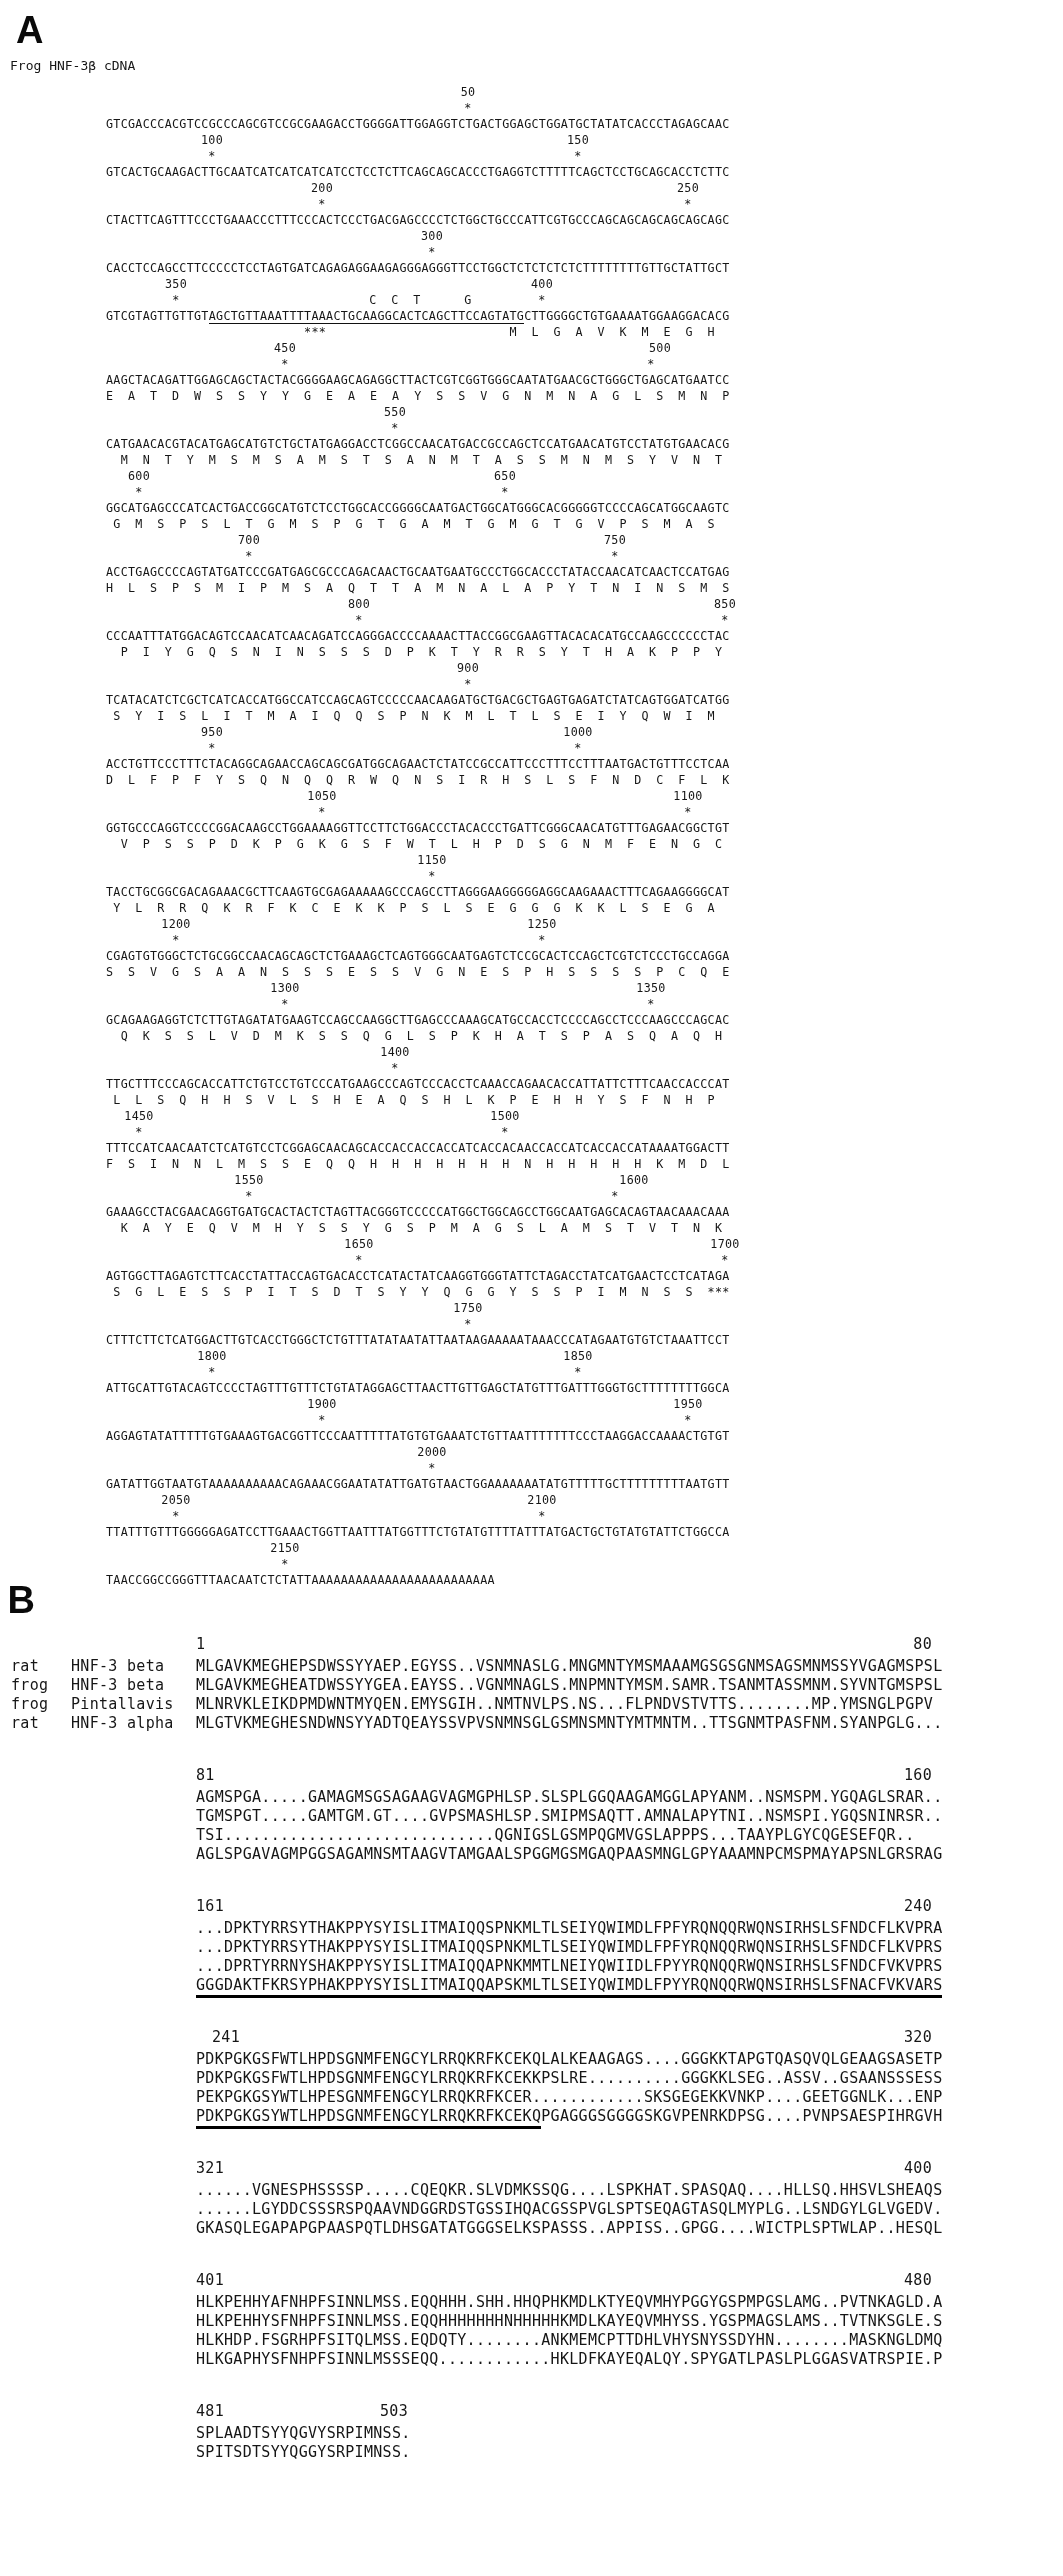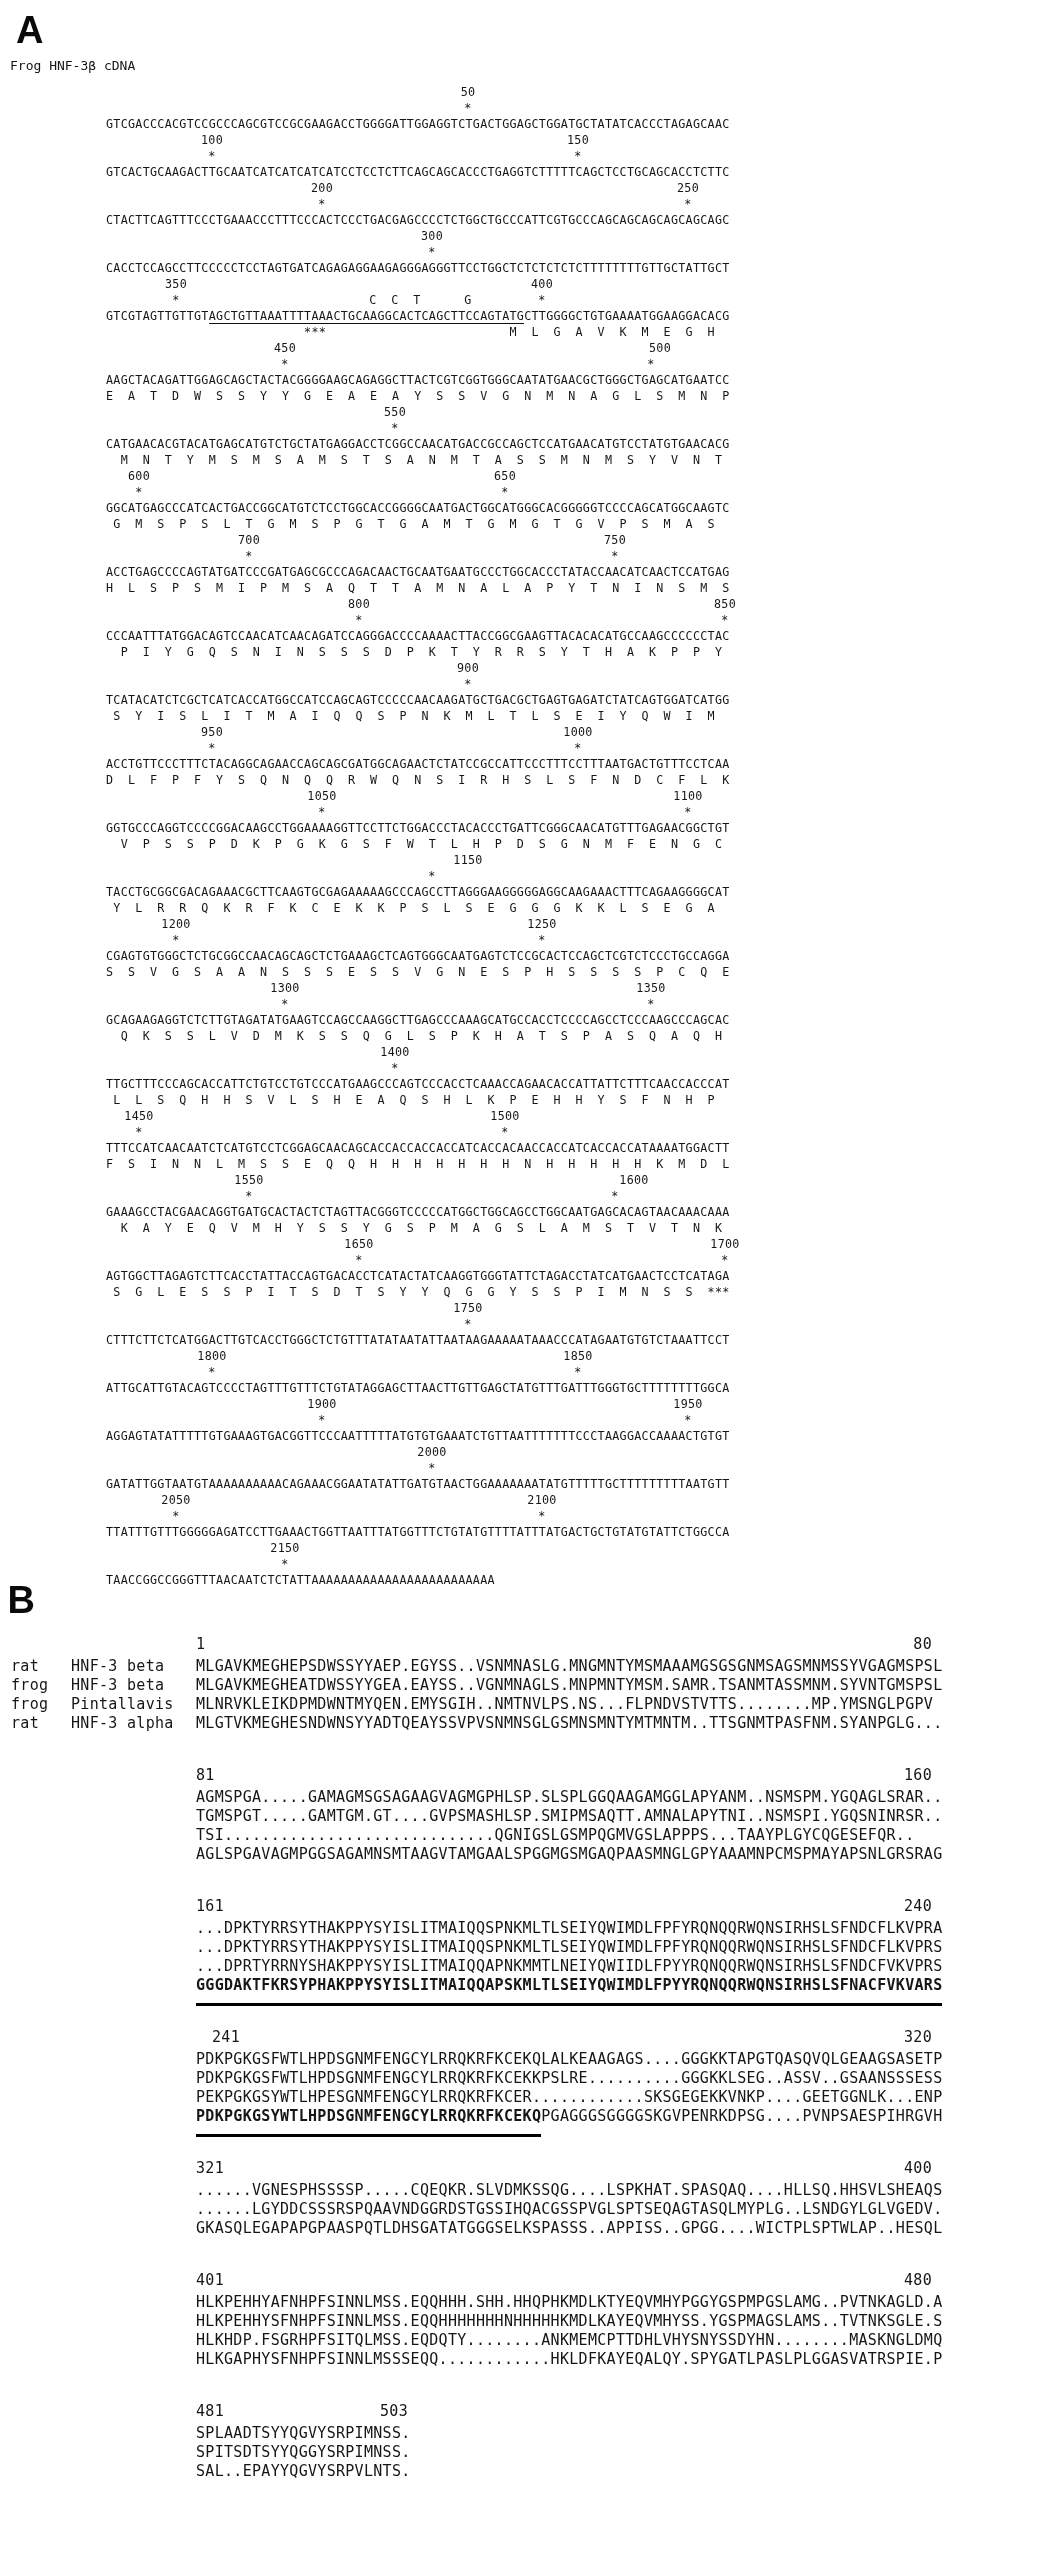--- a/index.html
+++ b/index.html
@@ -10,21 +10,21 @@
   .fig-title{position:absolute;left:10px;top:58px;font-family:"DejaVu Sans Mono",monospace;font-size:13px;white-space:pre;}
   #seqA{position:absolute;left:106px;top:84px;font-family:"DejaVu Sans Mono",monospace;font-size:11.7px;letter-spacing:0.3px;}
   #seqB{position:absolute;left:196px;top:1636px;font-family:"DejaVu Sans Mono",monospace;font-size:15px;letter-spacing:0.3px;}
   .arow{position:relative;height:16px;line-height:16px;white-space:pre;}
   .brow{position:relative;height:19px;line-height:19px;white-space:pre;}
   .bnumrow{position:relative;height:21px;line-height:17.3px;white-space:pre;}
   .abs{position:absolute;top:0;white-space:pre;}
   .ctr{transform:translateX(-50%);}
   .rgt{transform:translateX(-100%);}
   .ul{border-bottom:1.9px solid #111;padding-bottom:0px;}
-  .ulheavy{border-bottom:3.1px solid #000;padding-bottom:9px;font-weight:bold;}
+  .ulheavy{border-bottom:3.1px solid #000;padding-bottom:1px;}
   .bblock{margin-bottom:34px;}
   .namecol{position:absolute;top:0;white-space:pre;}
 </style>
 </head>
 <body>
 
 <div id="page">
   <div id="labelA" class="panel-label">A</div>
   <div class="fig-title">Frog HNF-3β cDNA</div>
   <div id="seqA">
@@ -96,21 +96,21 @@
         <div class="arow">ACCTGTTCCCTTTCTACAGGCAGAACCAGCAGCGATGGCAGAACTCTATCCGCCATTCCCTTTCCTTTAATGACTGTTTCCTCAA</div>
         <div class="arow">D  L  F  P  F  Y  S  Q  N  Q  Q  R  W  Q  N  S  I  R  H  S  L  S  F  N  D  C  F  L  K </div>
       </div>
       <div>
         <div class="arow"><span class="abs ctr" style="left: 216px;">1050</span><span class="abs ctr" style="left: 582px;">1100</span></div>
         <div class="arow"><span class="abs ctr" style="left: 216px;">*</span><span class="abs ctr" style="left: 582px;">*</span></div>
         <div class="arow">GGTGCCCAGGTCCCCGGACAAGCCTGGAAAAGGTTCCTTCTGGACCCTACACCCTGATTCGGGCAACATGTTTGAGAACGGCTGT</div>
         <div class="arow">  V  P  S  S  P  D  K  P  G  K  G  S  F  W  T  L  H  P  D  S  G  N  M  F  E  N  G  C  </div>
       </div>
       <div>
-        <div class="arow"><span class="abs ctr" style="left: 326px; margin-left: 36px;">1150</span></div>
+        <div class="arow"><span class="abs ctr" style="left: 326px;">1150</span></div>
         <div class="arow"><span class="abs ctr" style="left: 326px;">*</span></div>
         <div class="arow">TACCTGCGGCGACAGAAACGCTTCAAGTGCGAGAAAAAGCCCAGCCTTAGGGAAGGGGGAGGCAAGAAACTTTCAGAAGGGGCAT</div>
         <div class="arow"> Y  L  R  R  Q  K  R  F  K  C  E  K  K  P  S  L  S  E  G  G  G  K  K  L  S  E  G  A   </div>
       </div>
       <div>
         <div class="arow"><span class="abs ctr" style="left: 70px;">1200</span><span class="abs ctr" style="left: 436px;">1250</span></div>
         <div class="arow"><span class="abs ctr" style="left: 70px;">*</span><span class="abs ctr" style="left: 436px;">*</span></div>
         <div class="arow">CGAGTGTGGGCTCTGCGGCCAACAGCAGCTCTGAAAGCTCAGTGGGCAATGAGTCTCCGCACTCCAGCTCGTCTCCCTGCCAGGA</div>
         <div class="arow">S  S  V  G  S  A  A  N  S  S  S  E  S  S  V  G  N  E  S  P  H  S  S  S  S  P  C  Q  E </div>
       </div>
@@ -215,17 +215,16 @@
         <div class="bnumrow"><span class="abs " style="left: 0px;">401</span><span class="abs rgt" style="left: 736px;">480</span></div>
         <div class="brow"><span>HLKPEHHYAFNHPFSINNLMSS.EQQHHH.SHH.HHQPHKMDLKTYEQVMHYPGGYGSPMPGSLAMG..PVTNKAGLD.A</span></div>
         <div class="brow"><span>HLKPEHHYSFNHPFSINNLMSS.EQQHHHHHHHNHHHHHKMDLKAYEQVMHYSS.YGSPMAGSLAMS..TVTNKSGLE.S</span></div>
         <div class="brow"><span>HLKHDP.FSGRHPFSITQLMSS.EQDQTY........ANKMEMCPTTDHLVHYSNYSSDYHN........MASKNGLDMQ</span></div>
         <div class="brow"><span>HLKGAPHYSFNHPFSINNLMSSSEQQ............HKLDFKAYEQALQY.SPYGATLPASLPLGGASVATRSPIE.P</span></div>
       </div>
       <div class="bblock">
         <div class="bnumrow"><span class="abs " style="left: 0px;">481</span><span class="abs rgt" style="left: 212px;">503</span></div>
         <div class="brow"><span>SPLAADTSYYQGVYSRPIMNSS.</span></div>
         <div class="brow"><span>SPITSDTSYYQGGYSRPIMNSS.</span></div>
-        <div class="brow"><span>SAL..EPAYYQGVYSRPVLNTS.</span></div>
       </div>
     </div>
 </div>
 
 
 </body></html>

